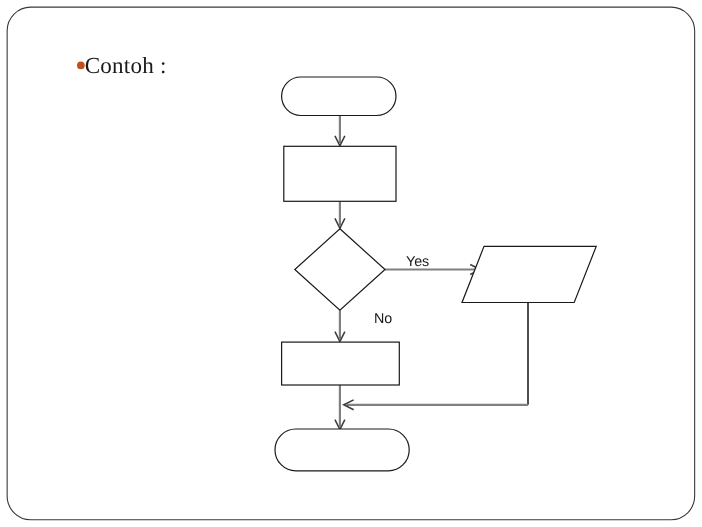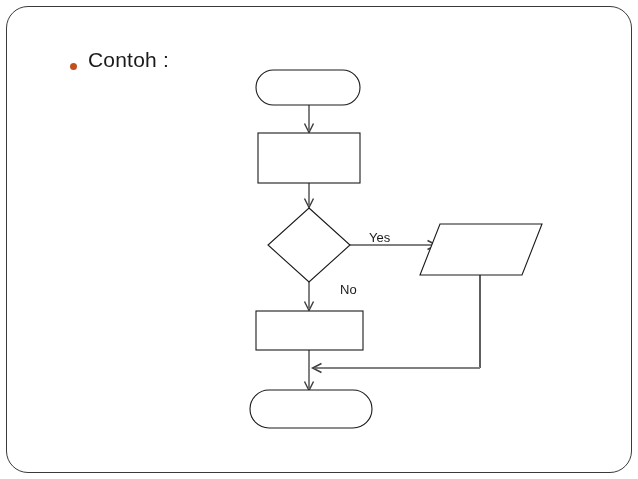--- a/index.html
+++ b/index.html
@@ -36,23 +36,23 @@
     background: #ffffff;
     pointer-events: none;
   }
 
   
   #bullet-line {
     position: absolute;
     left: 70px;
     top: 49px;
     display: flex;
-    align-items: flex-end;
-    gap: 11px;
+    align-items: center;
     white-space: nowrap;
+    font-family: Liberation Serif, serif;
   }
   #bullet-dot {
     width: 7px;
     height: 7px;
     border-radius: 50%;
     background: #C0501E;
     flex: 0 0 auto;
   }
   #bullet-text {
     font-size: 21px;

